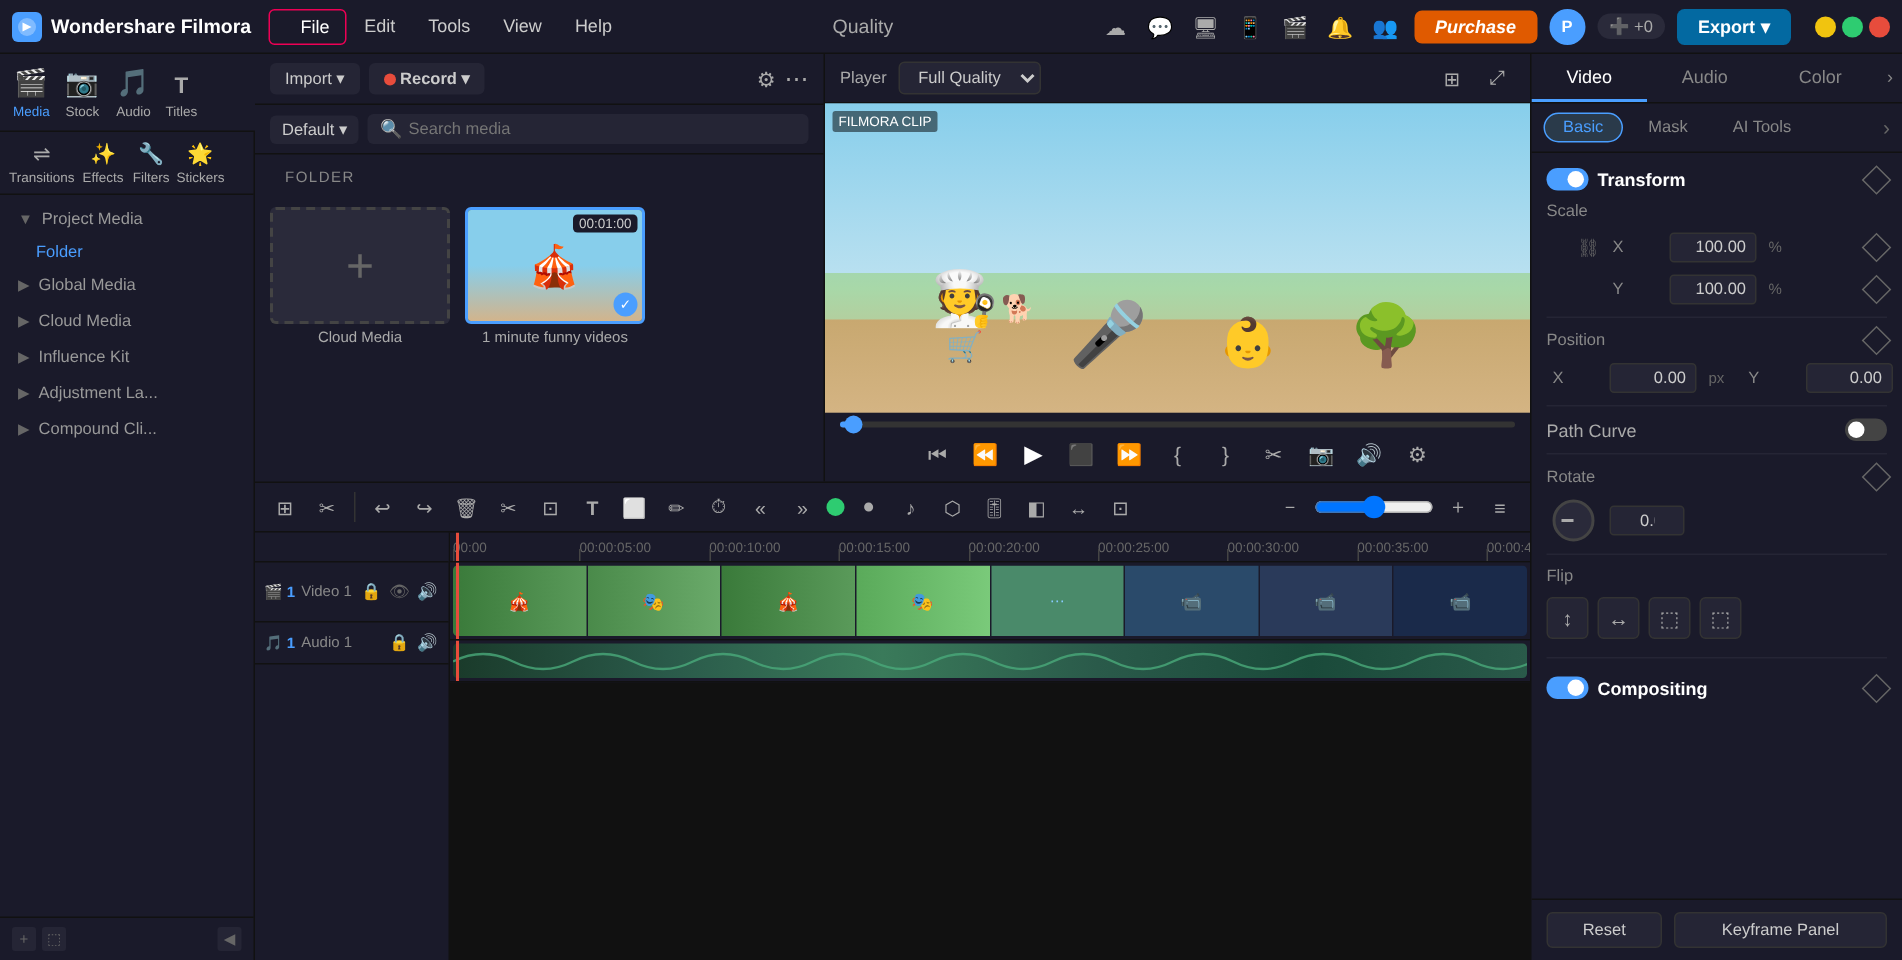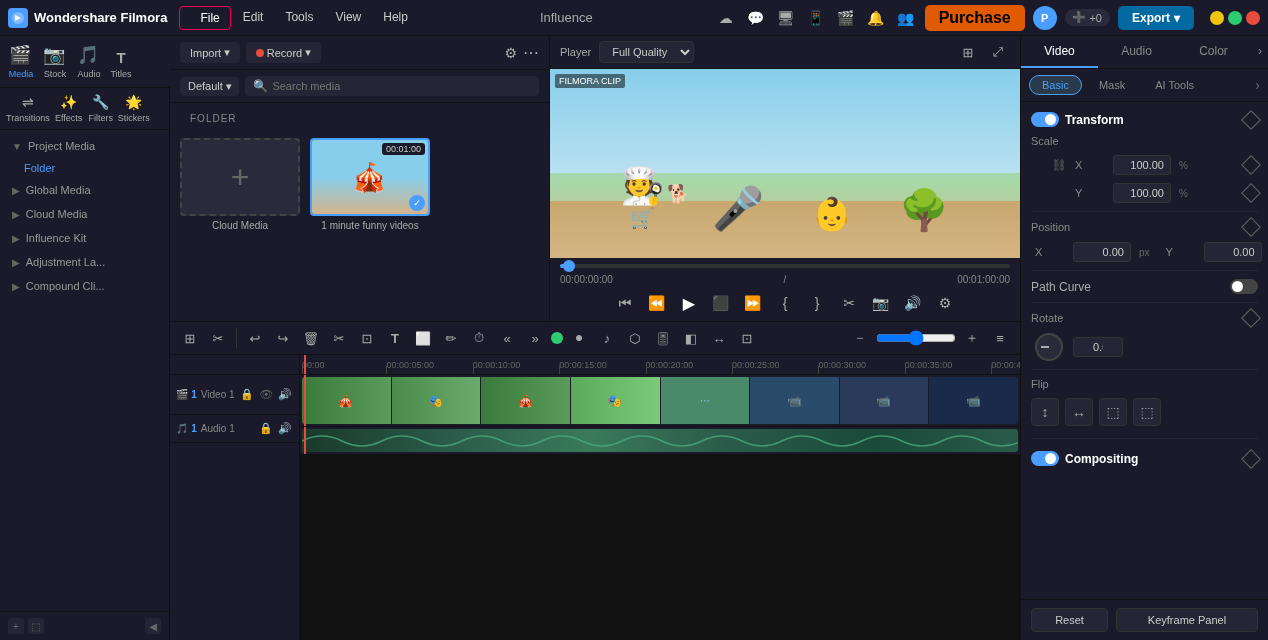--- a/index.html
+++ b/index.html
@@ -8,21 +8,21 @@
     
     #titlebar { display: flex; align-items: center; height: 36px; background: #1a1a2a; padding: 0 8px; gap: 8px; border-bottom: 1px solid #111; }
     #titlebar .logo { display: flex; align-items: center; gap: 6px; color: #fff; font-size: 13px; font-weight: 600; }
     #titlebar .logo-icon { width: 20px; height: 20px; background: #4a9eff; border-radius: 4px; display: flex; align-items: center; justify-content: center; font-size: 10px; color: #fff; }
     #titlebar .menu-items { display: flex; gap: 2px; margin-left: 4px; }
     #titlebar .menu-item { padding: 4px 10px; border-radius: 4px; cursor: pointer; font-size: 12px; color: #ccc; }
     #titlebar .menu-item.active { border: 1px solid #e05; color: #fff; padding-left: 20px; }
     #titlebar .title-center { flex: 1; text-align: center; color: #aaa; font-size: 13px; }
     #titlebar .right-actions { display: flex; align-items: center; gap: 8px; }
     .icon-btn-sm { width: 22px; height: 22px; display: flex; align-items: center; justify-content: center; cursor: pointer; color: #aaa; font-size: 14px; }
-    .purchase-btn { background: #e05a00; color: #000000; border: none; padding: 4px 14px; border-radius: 5px; font-size: 16px; cursor: pointer; font-weight: 600; }
+    .purchase-btn { background: #e05a00; color: #ffffff; border: none; padding: 4px 14px; border-radius: 5px; font-size: 12px; cursor: pointer; font-weight: 600; font-style: italic; }
     .avatar-btn { width: 24px; height: 24px; background: #4a9eff; border-radius: 50%; display: flex; align-items: center; justify-content: center; color: #fff; font-size: 11px; font-weight: 700; }
     .plus-credit { background: #2a2a3a; border-radius: 10px; padding: 2px 8px; font-size: 11px; color: #aaa; display: flex; align-items: center; gap: 3px; }
     .export-btn { background: #0369a1; color: #fff; border: none; padding: 5px 14px; border-radius: 5px; font-size: 12px; cursor: pointer; font-weight: 600; display: flex; align-items: center; gap: 4px; }
     .win-controls { display: flex; gap: 4px; margin-left: 8px; }
     .win-ctrl { width: 14px; height: 14px; border-radius: 50%; border: none; cursor: pointer; }
     .win-min { background: #f1c40f; }
     .win-max { background: #2ecc71; }
     .win-close { background: #e74c3c; }
 
     
@@ -42,21 +42,21 @@
 
     
     #center { display: flex; flex-direction: column; flex: 1; background: #1a1a2a; }
 
     
     #upper-area { display: flex; height: 370px; }
 
     #media-browser { width: 580px; border-right: 1px solid #111; display: flex; flex-direction: column; }
     #media-browser-toolbar { display: flex; align-items: center; gap: 6px; padding: 6px 10px; border-bottom: 1px solid #111; }
     .import-btn { display: flex; align-items: center; gap: 3px; background: #252535; border: none; color: #ccc; padding: 4px 10px; border-radius: 4px; font-size: 11px; cursor: pointer; }
-    .record-btn { display: flex; align-items: center; gap: 3px; background: #252535; border: none; color: #ccc; padding: 4px 10px; border-radius: 4px; font-size: 11px; cursor: pointer; }
+    .record-btn { display: flex; align-items: center; gap: 3px; background: #252535; border: none; color: #ccc; padding: 4px 10px; border-radius: 4px; font-size: 11px; cursor: pointer; font-weight: bold; }
     .record-dot { width: 8px; height: 8px; background: #e74c3c; border-radius: 50%; display: inline-block; }
     .filter-icon-btn { margin-left: auto; background: none; border: none; color: #aaa; cursor: pointer; font-size: 14px; }
     .more-icon-btn { background: none; border: none; color: #aaa; cursor: pointer; font-size: 16px; }
     #media-browser-search { display: flex; align-items: center; gap: 6px; padding: 6px 10px; border-bottom: 1px solid #111; }
     .default-select { background: #252535; border: none; color: #ccc; padding: 3px 8px; border-radius: 4px; font-size: 11px; cursor: pointer; }
     .search-box { flex: 1; display: flex; align-items: center; background: #252535; border-radius: 4px; padding: 3px 8px; gap: 4px; }
     .search-box input { background: none; border: none; color: #ccc; font-size: 11px; width: 100%; outline: none; }
     #media-grid { display: flex; flex-wrap: wrap; padding: 10px; gap: 10px; overflow-y: auto; }
     .media-grid-header { font-size: 10px; color: #888; text-transform: uppercase; padding: 0 10px 4px; letter-spacing: 1px; width: 100%; }
     .media-item { width: 120px; display: flex; flex-direction: column; align-items: center; gap: 4px; cursor: pointer; }
@@ -155,21 +155,21 @@
     </div>
     <span>Wondershare Filmora</span>
   </div>
   <div class="menu-items">
     <div class="menu-item active">File</div>
     <div class="menu-item">Edit</div>
     <div class="menu-item">Tools</div>
     <div class="menu-item">View</div>
     <div class="menu-item">Help</div>
   </div>
-  <div class="title-center">Influence</div>
+  <div class="title-center">Quality</div>
   <div class="right-actions">
     <div class="icon-btn-sm">☁</div>
     <div class="icon-btn-sm">💬</div>
     <div class="icon-btn-sm">🖥</div>
     <div class="icon-btn-sm">📱</div>
     <div class="icon-btn-sm">🎬</div>
     <div class="icon-btn-sm">🔔</div>
     <div class="icon-btn-sm">👥</div>
     <button class="purchase-btn">Purchase</button>
     <div class="avatar-btn">P</div>
@@ -356,25 +356,20 @@
 
             <div style="position:absolute;bottom:28%;left:25%;font-size:18px;">🐕</div>
 
             <div style="position:absolute;top:5px;left:5px;background:rgba(0,0,0,0.5);color:#fff;font-size:9px;padding:2px 4px;border-radius:2px;">FILMORA CLIP</div>
           </div>
         </div>
         <div id="player-controls">
           <div class="progress-bar">
             <div class="progress-fill"></div>
             <div class="progress-handle"></div>
-          </div>
-          <div class="time-display">
-            <span>00:00:00:00</span>
-            <span>/</span>
-            <span>00:01:00:00</span>
           </div>
           <div class="ctrl-btns">
             <button class="ctrl-btn">⏮</button>
             <button class="ctrl-btn">⏪</button>
             <button class="ctrl-btn play">▶</button>
             <button class="ctrl-btn">⬛</button>
             <button class="ctrl-btn">⏩</button>
             <button class="ctrl-btn">{</button>
             <button class="ctrl-btn">}</button>
             <button class="ctrl-btn">✂</button>

